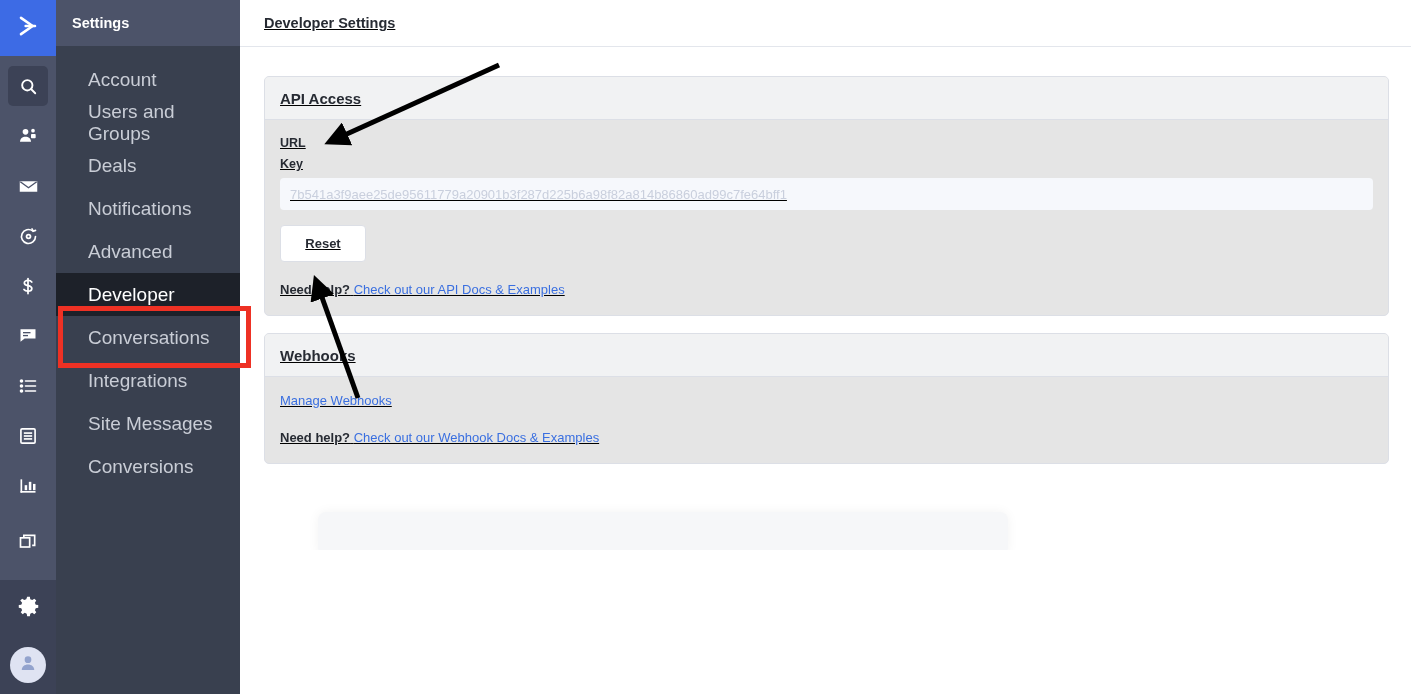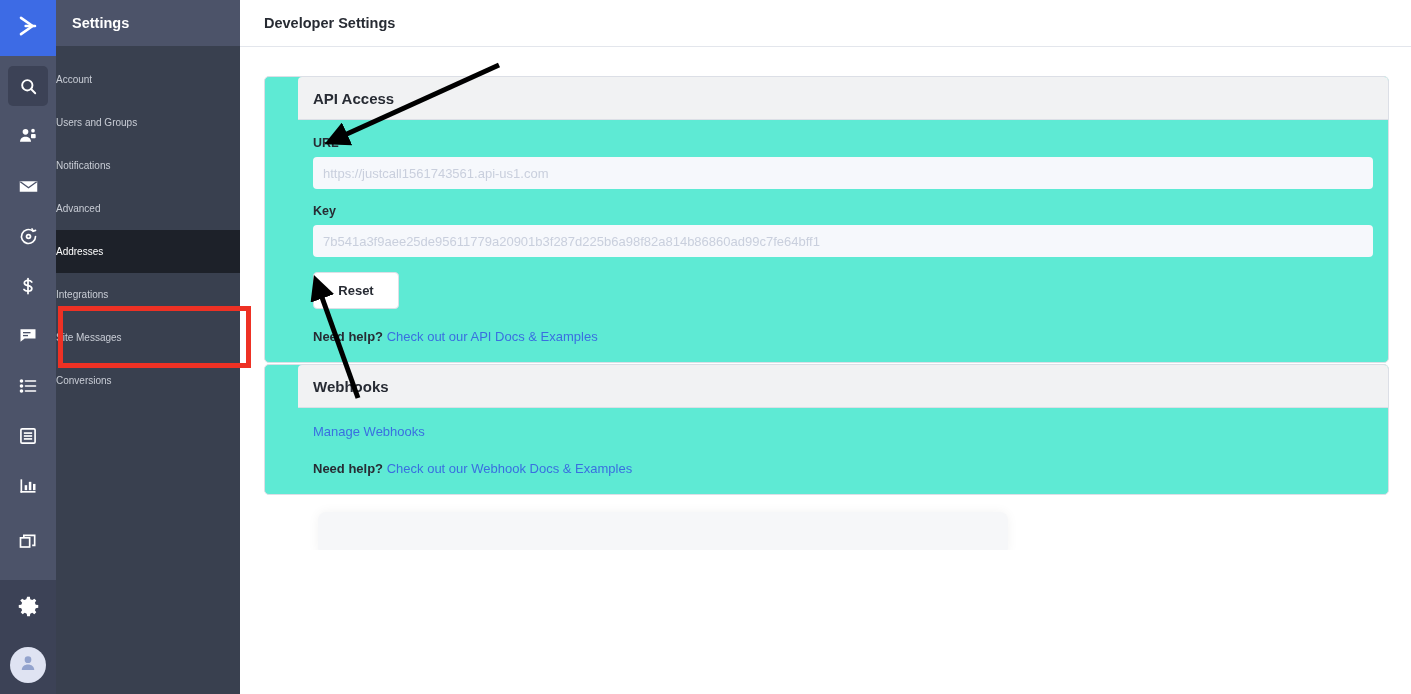--- a/index.html
+++ b/index.html
@@ -75,23 +75,23 @@
     display: flex; align-items: center;
     padding-left: 16px;
     color: #ffffff;
     font-size: 14.5px;
     font-weight: bold;
   }
   .nav-list { padding-top: 12px; }
   .nav-item {
     height: 43px;
     display: flex; align-items: center;
-    padding-left: 0;
+    padding-left: 32px;
     color: #c9cdd6;
-    font-size: 10px;
+    font-size: 19px;
   }
   .nav-item.selected {
     background: #1d2129;
     color: #ffffff;
   }
 
   
   .red-box {
     position: absolute;
     left: 58px; top: 306px;
@@ -101,40 +101,40 @@
     pointer-events: none;
   }
 
   
   .main {
     flex: 1 1 auto;
     height: 550px;
     background: #ffffff;
     position: relative;
     overflow: hidden;
+    text-decoration: underline;
   }
   .main-header {
     height: 47px;
     border-bottom: 1px solid #e3e6ec;
     display: flex; align-items: center;
     padding-left: 24px;
   }
   .main-title {
     font-size: 14.5px;
     font-weight: bold;
     color: #272b33;
   }
   .content { padding: 29px 22px 0 24px; }
 
   .panel {
     border: 1px solid #dcdfe6;
     border-radius: 5px;
-    background: #5eead4;
-    margin-bottom: 1px;
-    padding-left: 33px;
+    background: #e5e5e5;
+    margin-bottom: 17px;
   }
   .panel-head {
     background: #f1f2f3;
     border-bottom: 1px solid #dcdfe6;
     border-radius: 4px 4px 0 0;
     height: 43px;
     display: flex; align-items: center;
     padding-left: 15px;
   }
   .panel-title {
@@ -359,27 +359,33 @@
       <span>Settings</span>
     </div>
     <div class="nav-list">
       <div class="nav-item">
           <span>Account</span>
         </div>
       <div class="nav-item">
           <span>Users and Groups</span>
         </div>
       <div class="nav-item">
+          <span>Deals</span>
+        </div>
+      <div class="nav-item">
           <span>Notifications</span>
         </div>
       <div class="nav-item">
           <span>Advanced</span>
         </div>
       <div class="nav-item selected">
-          <span>Addresses</span>
+          <span>Developer</span>
+        </div>
+      <div class="nav-item">
+          <span>Conversations</span>
         </div>
       <div class="nav-item">
           <span>Integrations</span>
         </div>
       <div class="nav-item">
           <span>Site Messages</span>
         </div>
       <div class="nav-item">
           <span>Conversions</span>
         </div>
@@ -392,21 +398,20 @@
     </div>
 
     <div class="content">
 
       <div class="panel">
         <div class="panel-head">
           <div class="panel-title">API Access</div>
         </div>
         <div class="panel-body">
           <div class="field-label">URL</div>
-          <input class="readonly-input" type="text" readonly="" value="https://justcall1561743561.api-us1.com" style="">
           <div class="field-label">Key</div>
           <input class="readonly-input" type="text" readonly="" value="7b541a3f9aee25de95611779a20901b3f287d225b6a98f82a814b86860ad99c7fe64bff1" style="">
           <div class="btn-reset">
             <span>Reset</span>
           </div>
           <div class="help-row">
             <span class="lbl">Need help?</span>
             <a class="lnk">Check out our API Docs &amp; Examples</a>
           </div>
         </div>

